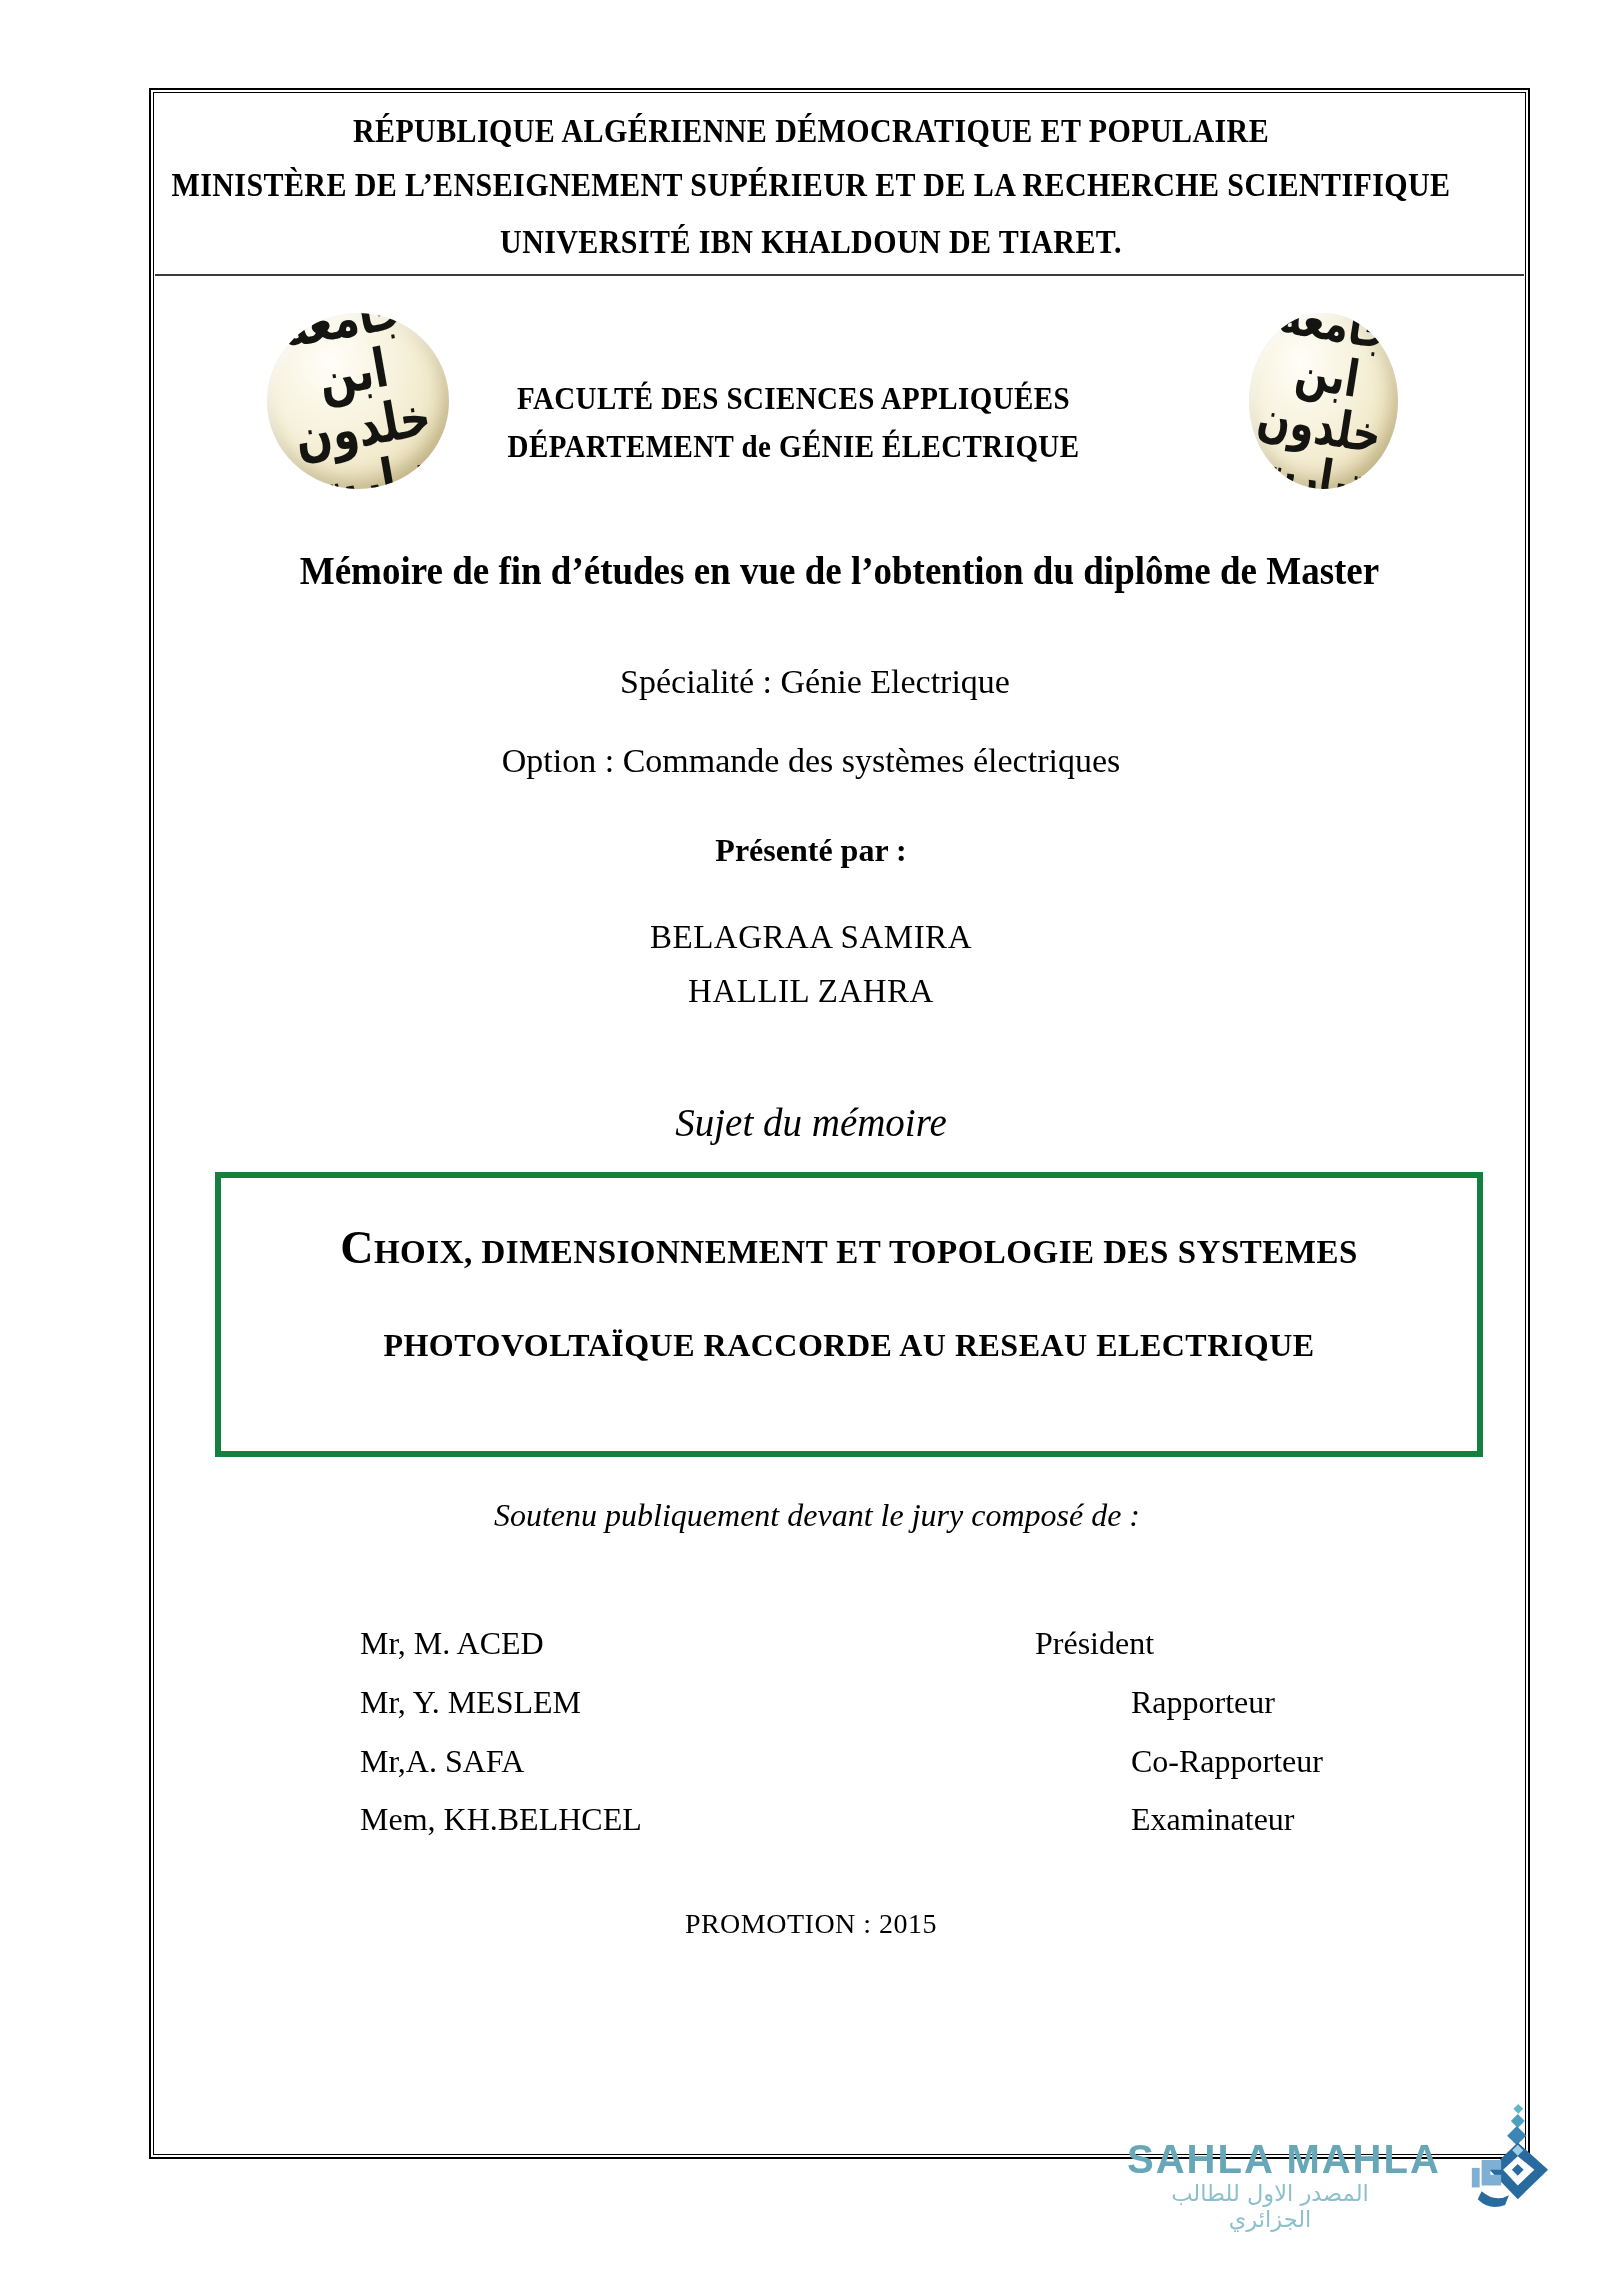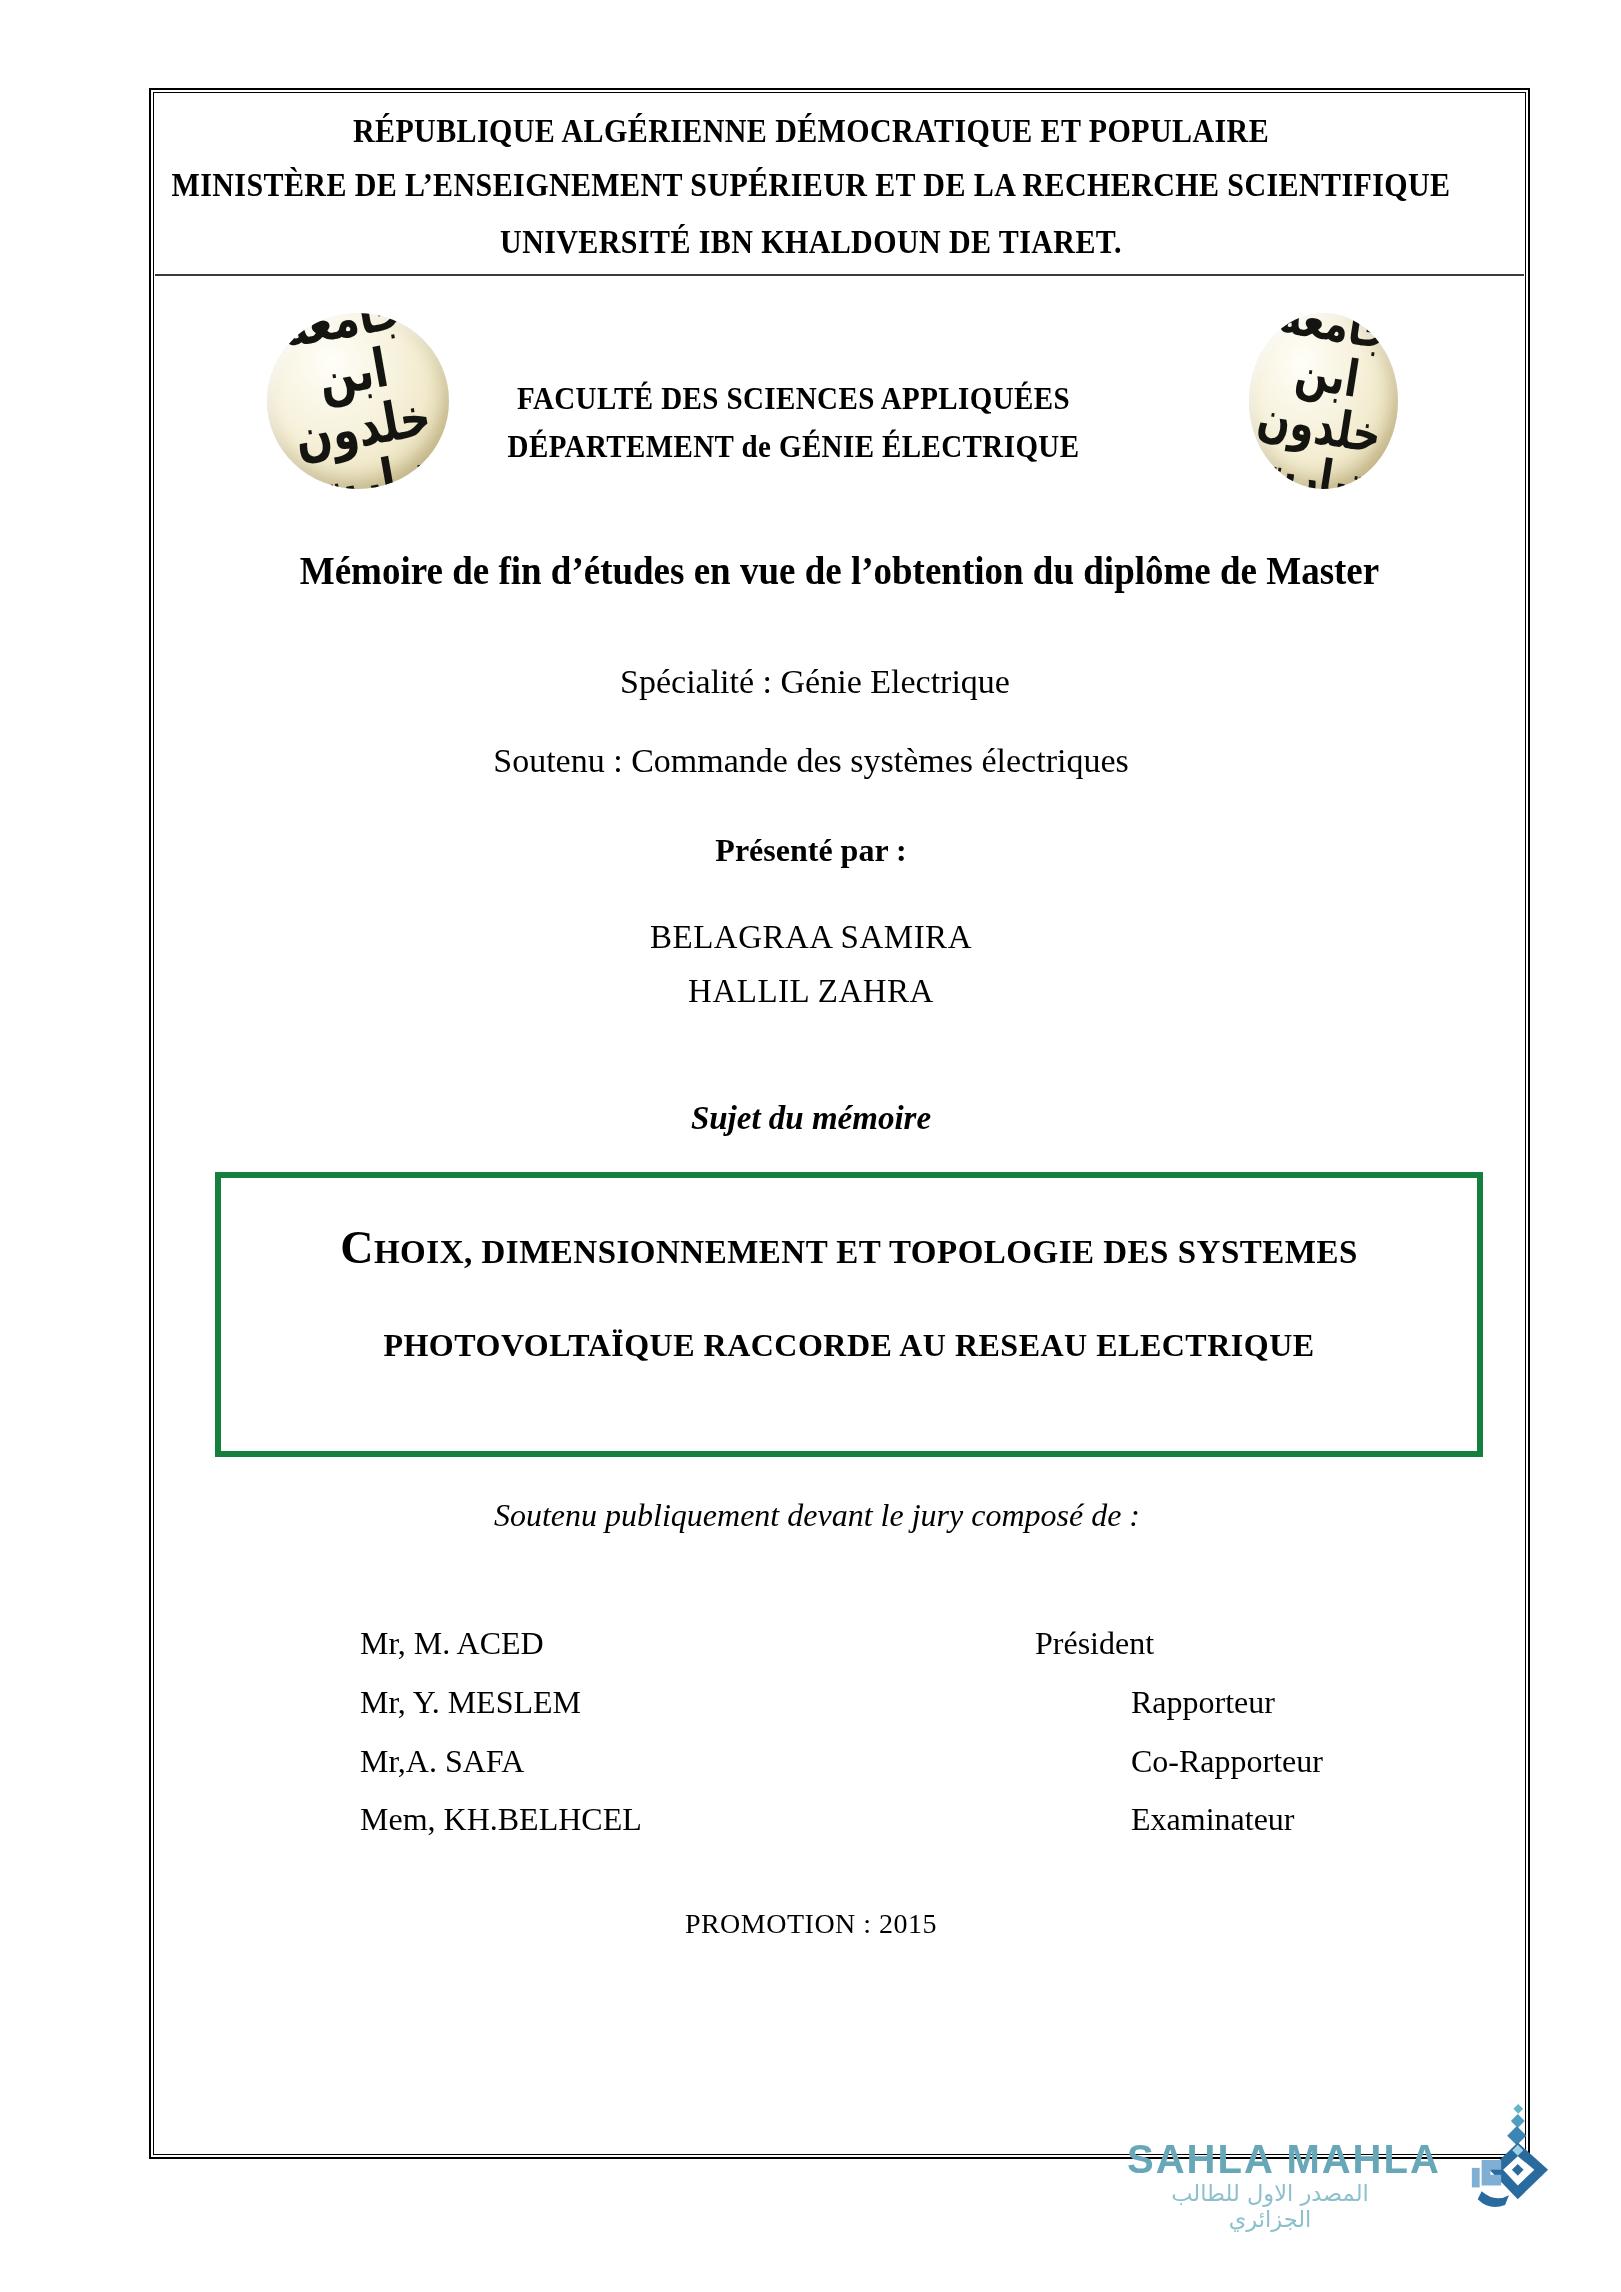--- a/index.html
+++ b/index.html
@@ -50,21 +50,21 @@
   .seal.left{left:116px;top:223px;width:182px;height:176px;}
   .seal.right{left:1098px;top:223px;width:149px;height:176px;}
   .seal.right .seal-text{transform:rotate(9deg) scaleY(1.3);font-size:39px;}
 
   .fac{font-weight:bold;font-size:29px;letter-spacing:0.4px;transform:scaleY(1.1);}
 
   .degree{font-weight:bold;font-size:37px;transform:scaleY(1.08);}
   .body-line{font-size:34px;}
   .presented{font-weight:bold;font-size:32px;}
   .author{font-size:33px;letter-spacing:0.5px;}
-  .subject{font-weight:bold;font-style:italic;font-size:33px;}
+  .subject{font-weight:normal;font-style:italic;font-size:39px;}
 
   
   .title-box{
     left:64px;top:1082px;width:1256px;height:273px;
     border:6px solid #15803d;
   }
   .title-l1{position:absolute;left:0;right:0;top:43px;text-align:center;font-weight:bold;letter-spacing:0.5px;}
   .title-l1 .initial{font-size:46px;}
   .title-l1 .rest{font-size:33px;}
   .title-l2{position:absolute;left:0;right:0;top:149px;text-align:center;font-weight:bold;font-size:32px;letter-spacing:0.5px;}
@@ -110,21 +110,21 @@
     </div>
     <div class="abs seal right">
       <span class="seal-text">جامعة ابن خلدون تيارت</span>
     </div>
 
     <div class="abs c-fac fac" style="top:292px;">FACULTÉ DES SCIENCES APPLIQUÉES</div>
     <div class="abs c-fac fac" style="top:340px;">DÉPARTEMENT de GÉNIE ÉLECTRIQUE</div>
 
     <div class="abs c-full degree" style="top:459px;">Mémoire de fin d’études en vue de l’obtention du diplôme de Master</div>
     <div class="abs c-off body-line" style="top:573px;padding-left:8px;">Spécialité : Génie Electrique</div>
-    <div class="abs c-off body-line" style="top:652px;">Soutenu : Commande des systèmes électriques</div>
+    <div class="abs c-off body-line" style="top:652px;">Option : Commande des systèmes électriques</div>
 
     <div class="abs c-off presented" style="top:742px;">Présenté par :</div>
     <div class="abs c-off author" style="top:829px;">BELAGRAA SAMIRA</div>
     <div class="abs c-off author" style="top:883px;">HALLIL ZAHRA</div>
 
     <div class="abs c-off subject" style="top:1010px;">Sujet du mémoire</div>
 
     <div class="abs title-box">
       <div class="title-l1">
         <span class="initial">C</span><span class="rest">HOIX, DIMENSIONNEMENT ET TOPOLOGIE DES SYSTEMES</span>

